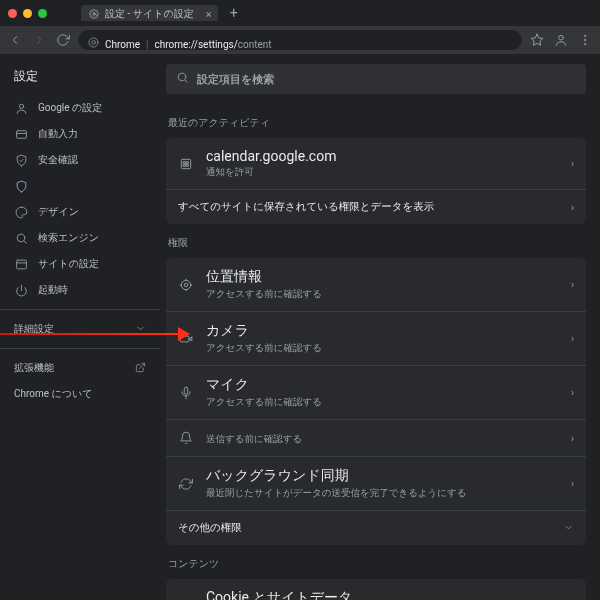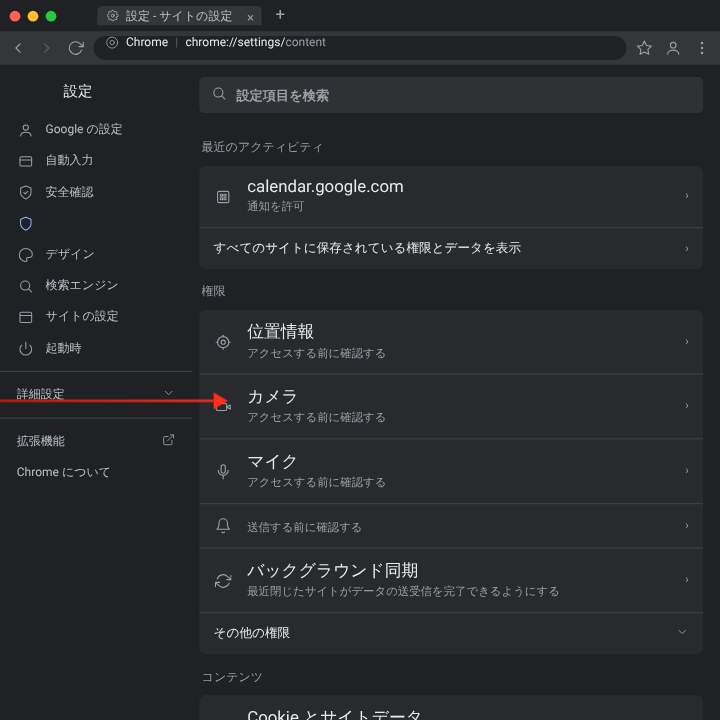--- a/index.html
+++ b/index.html
@@ -13,28 +13,28 @@
   .tl-min { background: #febc2e; }
   .tl-max { background: #28c840; }
   .tab { background: #35363a; margin-left: 28px; display: flex; align-items: flex-end; gap: 6px; padding: 0 24px 0 8px; height: 16px; border-radius: 4px 4px 0 0; font-size: 10px; color: #bdc1c6; position: relative; }
   .tab .x { position: absolute; right: 6px; font-size: 11px; color: #9aa0a6; }
   .newtab { color: #9aa0a6; margin-left: 6px; font-size: 14px; }
 
   
   .addrrow { height: 28px; background: #35363a; display: flex; align-items: center; padding: 0 8px; gap: 8px; }
   .nav-icons { display: flex; gap: 10px; color: #9aa0a6; }
   .nav-icons span, .right-icons span { display: inline-flex; width: 14px; height: 14px; align-items: center; justify-content: center; }
-  .addrbar { flex: 1; background: #202124; border-radius: 12px; height: 20px; display: flex; align-items: flex-start; gap: 6px; padding: 0 10px; color: #9aa0a6; font-size: 10px; }
+  .addrbar { flex: 1; background: #202124; border-radius: 12px; height: 20px; display: flex; align-items: flex-end; gap: 6px; padding: 0 10px; color: #9aa0a6; font-size: 10px; }
   .addr-host { color: #e8eaed; }
   .right-icons { display: flex; gap: 10px; color: #9aa0a6; align-items: center; }
 
   
   .page { display: flex; height: calc(600px - 54px); }
   .sidebar { width: 160px; padding: 10px 0 0 0; color: #bdc1c6; font-size: 10px; display: flex; flex-direction: column; }
-  .sb-title { padding: 4px 24px 10px; font-size: 12px; color: #e8eaed; margin-left: 29px; }
+  .sb-title { padding: 4px 14px 10px; font-size: 12px; color: #e8eaed; }
   .sb-item { display: flex; align-items: center; gap: 10px; padding: 6px 14px; cursor: pointer; }
   .sb-item .ic { width: 14px; height: 14px; display: inline-flex; align-items: center; justify-content: center; color: #9aa0a6; }
   .sb-item.active { color: #8ab4f8; }
   .sb-item.active .ic { color: #8ab4f8; }
   .sb-sep { height: 1px; background: #3c4043; margin: 6px 0; }
   .sb-adv { display: flex; justify-content: space-between; padding: 6px 14px; align-items: center; }
   .sb-link { display:flex; justify-content: space-between; align-items:center; padding: 6px 14px; gap: 32px; }
   .sb-link .ext { color:#9aa0a6; }
 
   

